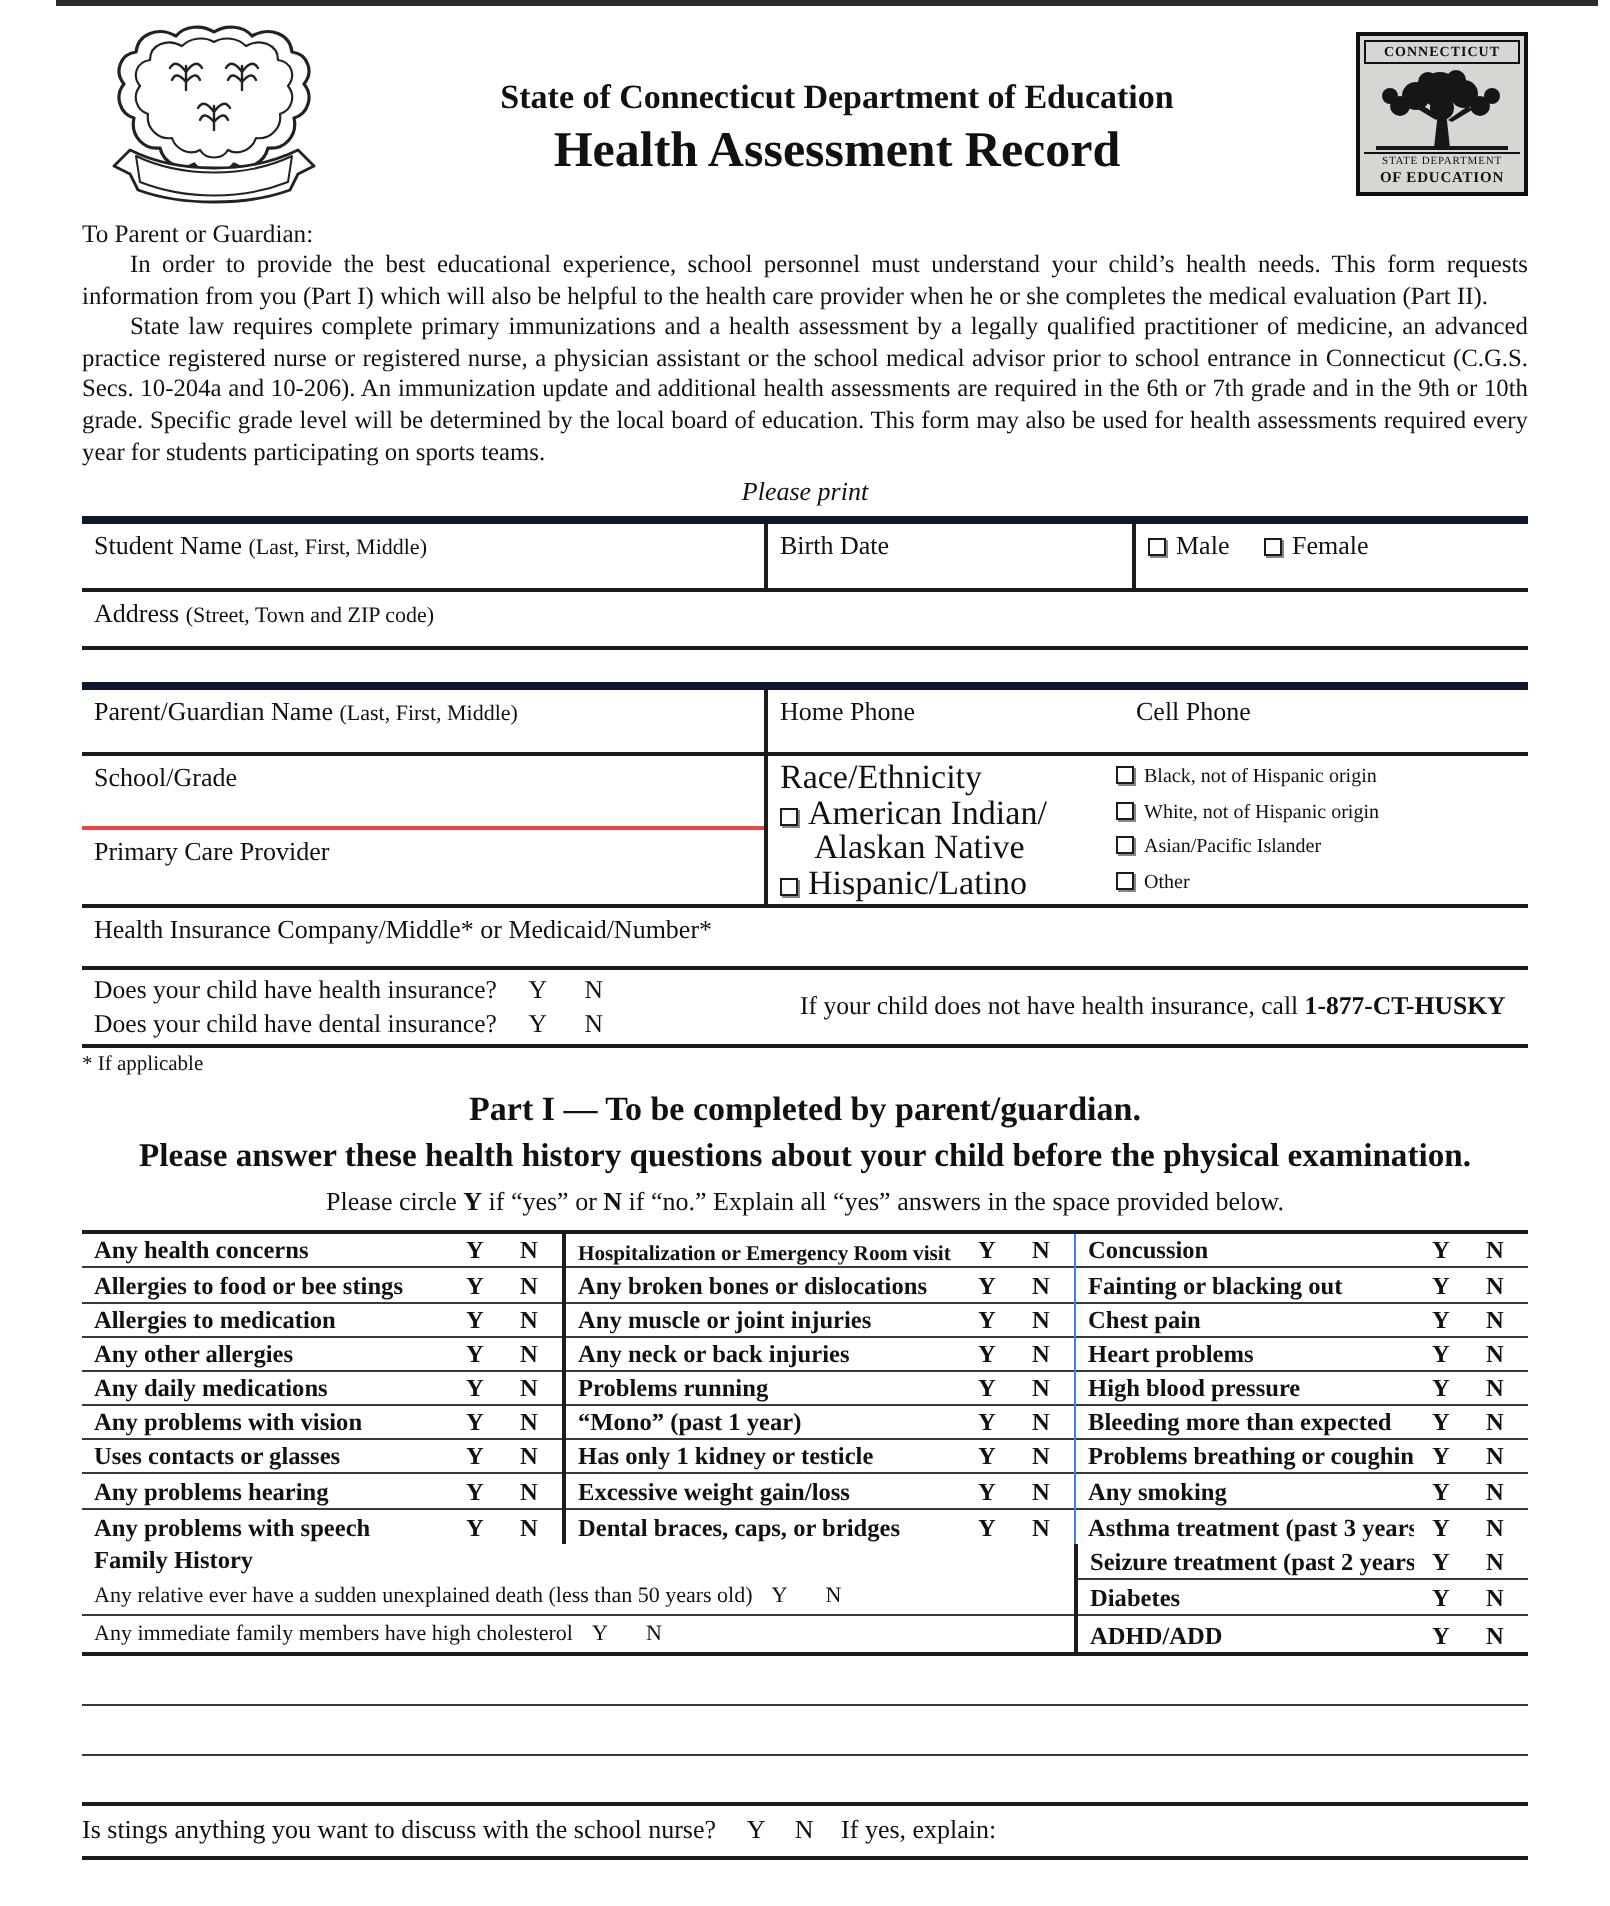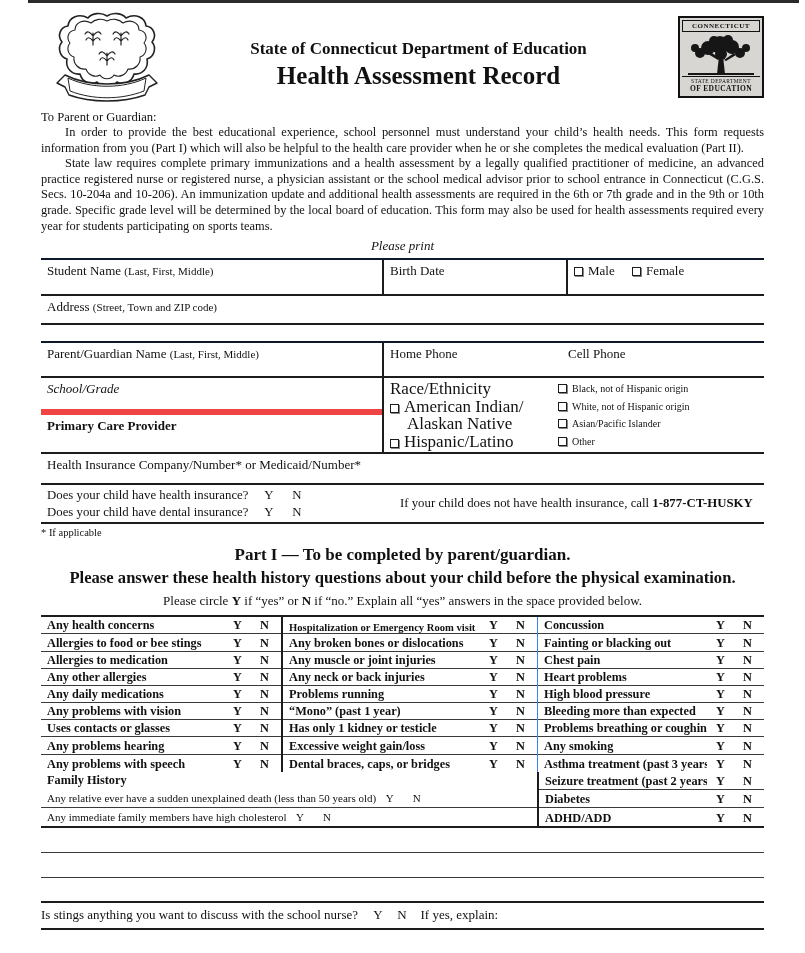--- a/index.html
+++ b/index.html
@@ -29,39 +29,39 @@
   .logo-sub2 { font-size: 7.5px; font-weight: bold; letter-spacing: .4px; }
 
   
   .salutation { font-size: 12.6px; margin-top: 4px; }
   .intro-p { font-size: 12.4px; line-height: 15.6px; text-align: justify; text-indent: 24px; }
   .please-print { text-align: center; font-style: italic; font-size: 13px; margin-top: 4px; }
 
   
   .itable { margin-top: 4px; font-size: 13px; }
   .cell-sub { font-size: 11px; }
-  .bt2 { border-top: 2px solid #0f172a; }
+  .bt2 { border-top: 4px solid #0f172a; }
   .bb2 { border-bottom: 2px solid #1c1c1c; }
   .bl2 { border-left: 2px solid #1c1c1c; }
   .irow { display: flex; }
   .icell { padding: 3px 6px 0 6px; }
   .row-student { height: 38px; }
   .c-student { width: 341px; }
   .c-birth { width: 184px; }
   .c-sex { flex: 1; }
   .row-address { height: 29px; }
   .gap15 { height: 16px; }
   .row-parent { height: 37px; }
   .c-parent { width: 341px; }
   .c-phones { flex: 1; display: flex; }
   .c-home { width: 178px; }
   .row-school-race { display: flex; }
   .sr-left { width: 341px; display: flex; flex-direction: column; }
-  .c-school { height: 37px; border-bottom: 6px solid #ef4444; font-style: italic; }
-  .c-pcp { height: 28px; font-weight: bold; }
+  .c-school { height: 37px; border-bottom: 2px solid #ef4444; }
+  .c-pcp { height: 28px; }
   .sr-right { flex: 1; display: flex; padding: 2px 0 2px 6px; }
   .race-col1 { width: 168px; font-size: 17px; line-height: 17.5px; }
   .race-col2 { flex: 1; font-size: 10px; line-height: 17.5px; }
   .race-indent { padding-left: 17px; }
   .row-insurance { height: 31px; }
   .row-insq { height: 39px; display: flex; align-items: center; }
   .insq-left { width: 345px; padding-left: 6px; font-size: 12.8px; line-height: 17px; }
   .insq-left .yn-sp { display: inline-block; width: 28px; text-align: center; }
   .insq-right { flex: 1; font-size: 12.8px; padding-left: 14px; }
   .checkbox {
@@ -220,21 +220,21 @@
         <div class="race-col2">
           <div><span class="checkbox"></span><span>Black, not of Hispanic origin</span></div>
           <div><span class="checkbox"></span><span>White, not of Hispanic origin</span></div>
           <div><span class="checkbox"></span><span>Asian/Pacific Islander</span></div>
           <div><span class="checkbox"></span><span>Other</span></div>
         </div>
       </div>
     </div>
 
     <div class="irow row-insurance bb2">
-      <div class="icell"><span>Health Insurance Company/Number* or Medicaid/Number*</span></div>
+      <div class="icell"><span>Health Insurance Company/Middle* or Medicaid/Number*</span></div>
     </div>
 
     <div class="row-insq bb2">
       <div class="insq-left">
         <div><span>Does your child have health insurance?</span>&nbsp;&nbsp;<span class="yn-sp">Y</span><span class="yn-sp">N</span></div>
         <div><span>Does your child have dental insurance?</span>&nbsp;&nbsp;<span class="yn-sp">Y</span><span class="yn-sp">N</span></div>
       </div>
       <div class="insq-right">
         <span>If your child does not have health insurance, call </span><b>1-877-CT-HUSKY</b>
       </div>

